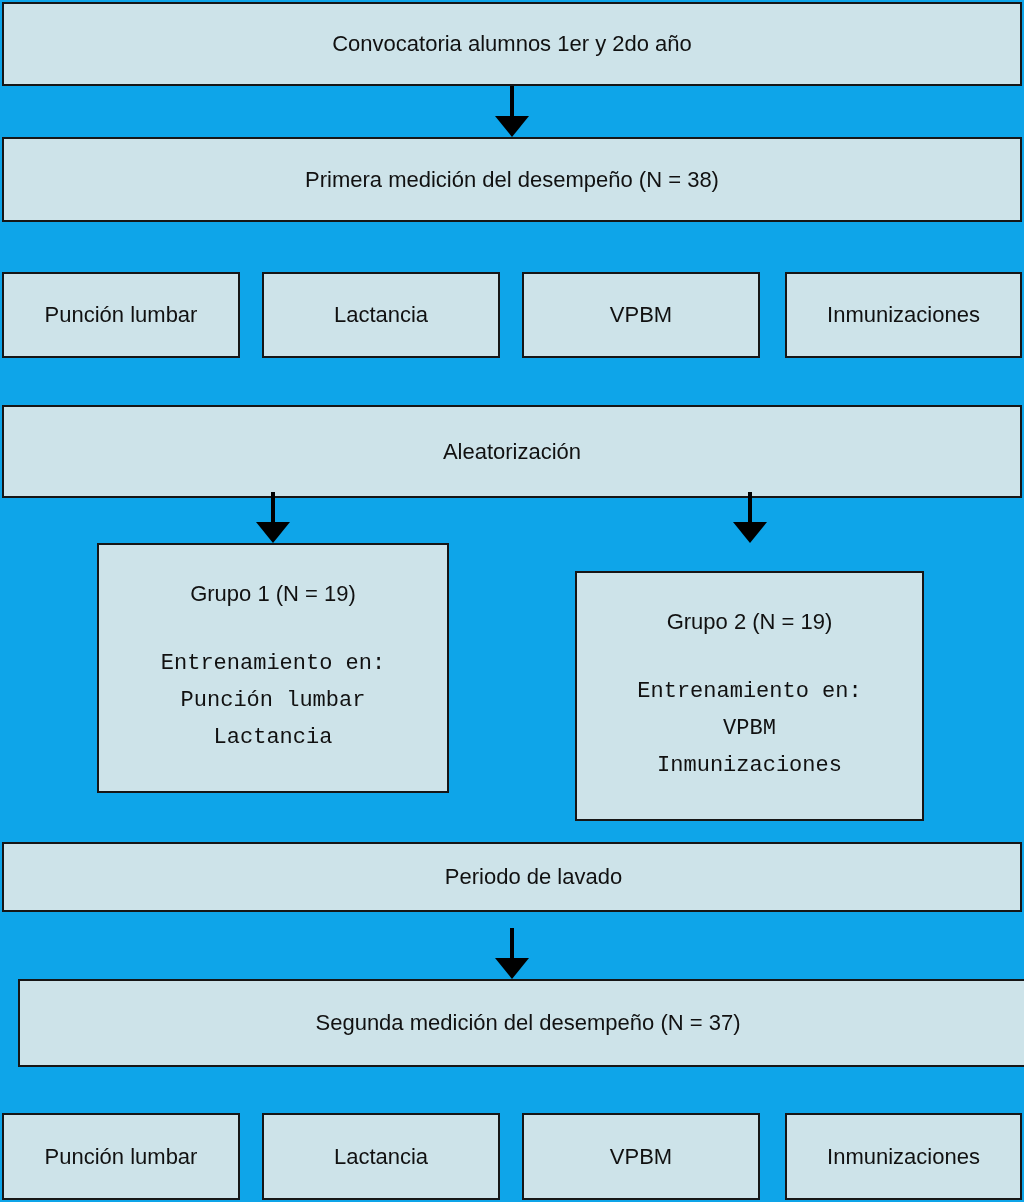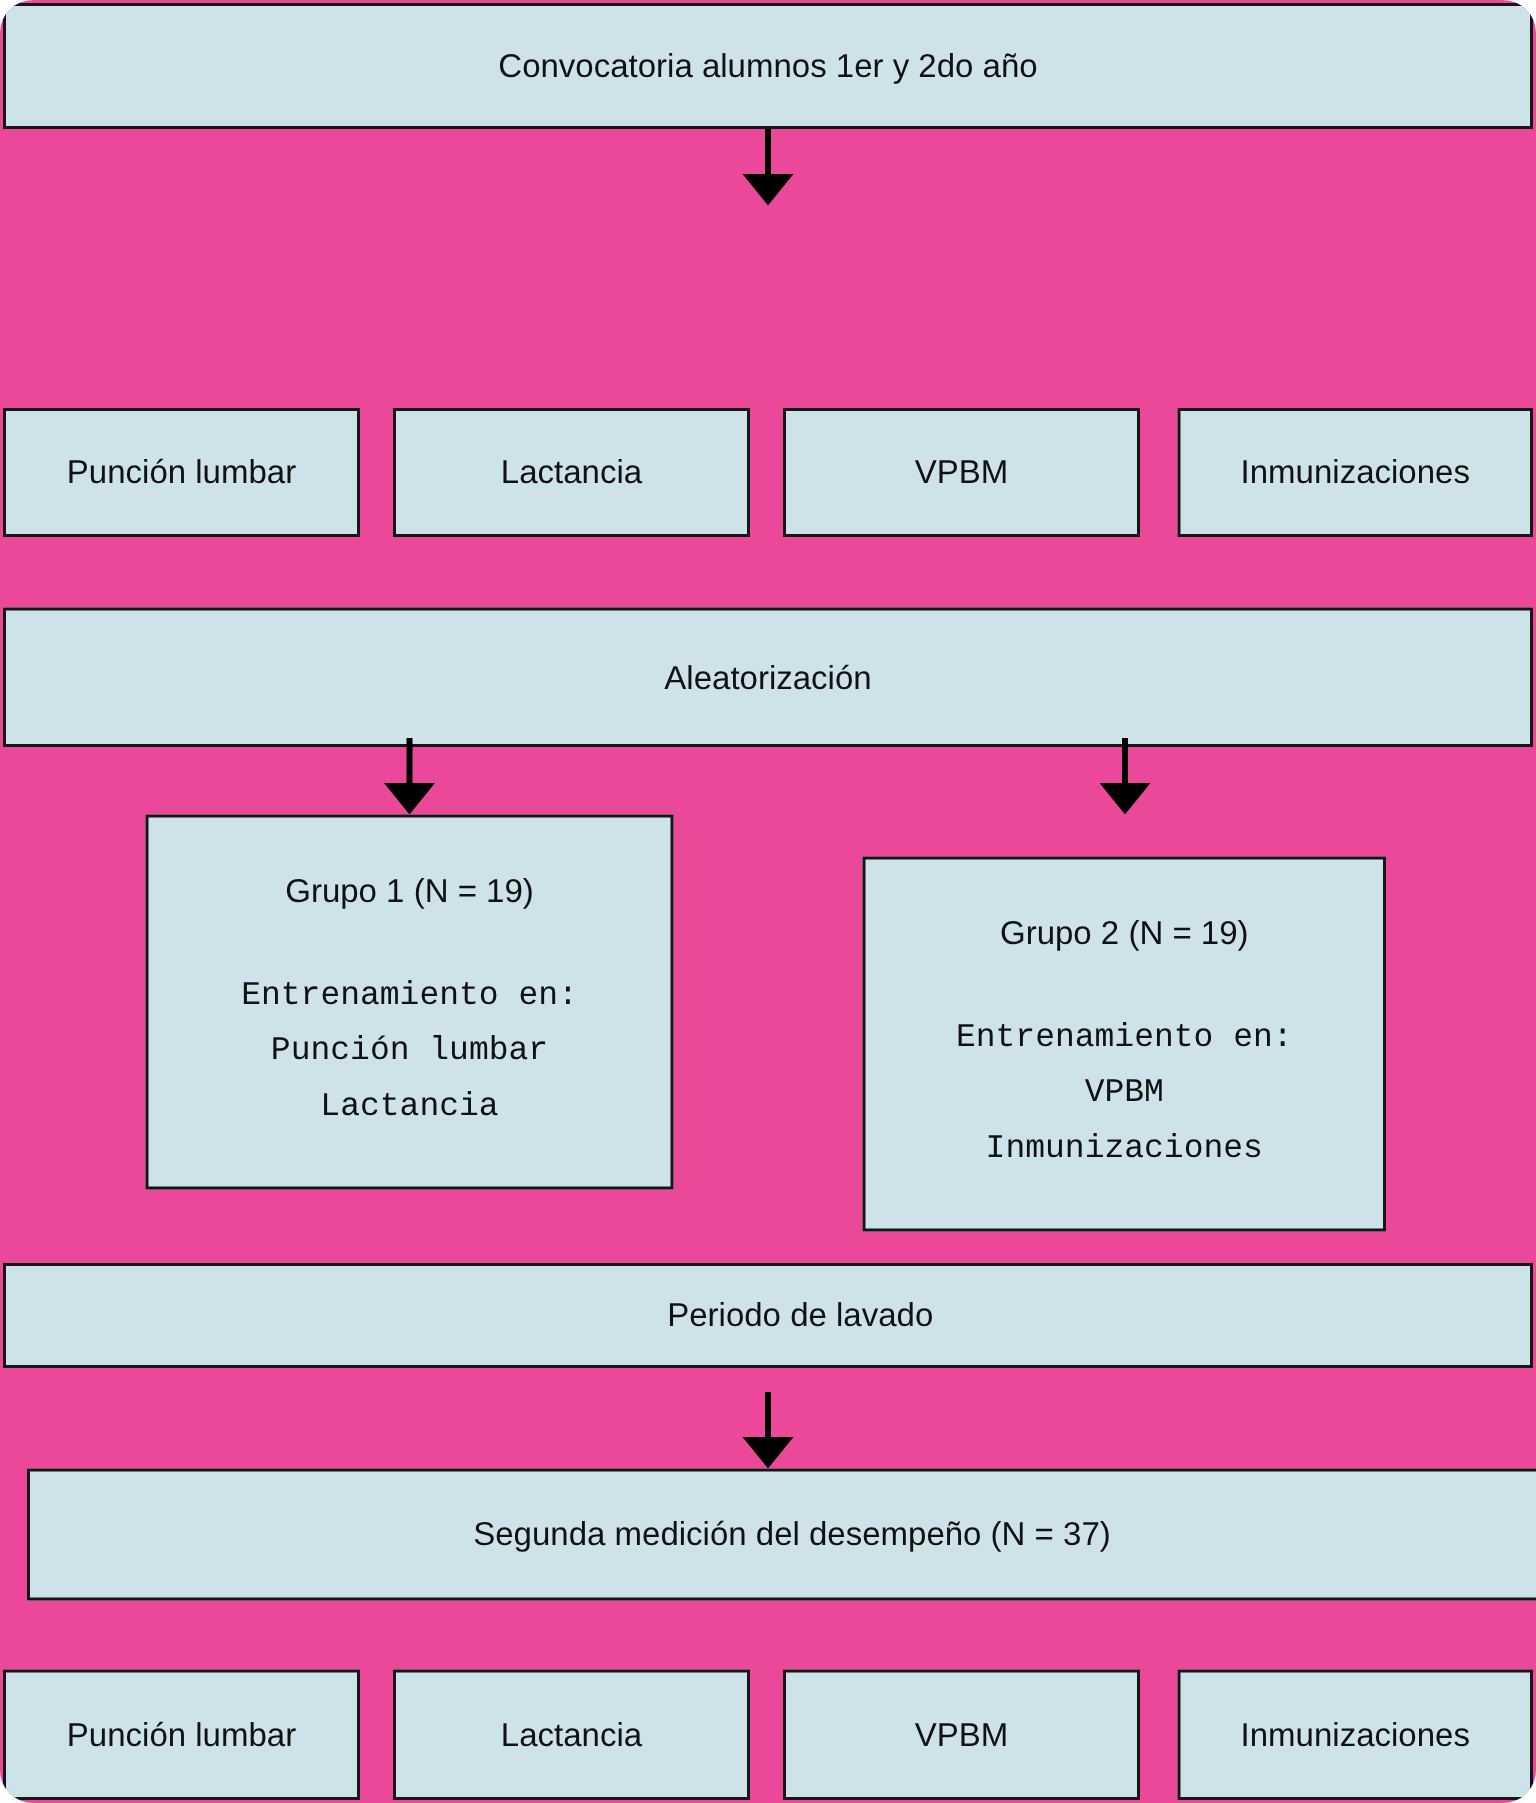--- a/index.html
+++ b/index.html
@@ -4,25 +4,24 @@
 <style>
   html, body {
     margin: 0;
     padding: 0;
     background: #ffffff;
   }
   .canvas {
     position: relative;
     width: 1024px;
     height: 1202px;
-    background: #ec4899;
+    background: #0ea5e9;
     font-family: "Liberation Sans", sans-serif;
     color: #111111;
     overflow: hidden;
-    border-radius: 22px;
   }
   .box {
     position: absolute;
     box-sizing: border-box;
     background: var(--box-fill, #cde3e9);
     border: 2px solid var(--box-border, #161616);
     display: flex;
     align-items: center;
     justify-content: center;
     text-align: center;
@@ -96,20 +95,23 @@
 
   <div class="box pos-convocatoria">
     <span>Convocatoria alumnos 1er y 2do año</span>
   </div>
 
   <div class="arrow pos-arrow-1">
     <div class="arrow-shaft"></div>
     <div class="arrow-head"></div>
   </div>
 
+  <div class="box pos-primera">
+    <span>Primera medición del desempeño (N = 38)</span>
+  </div>
 
   <div class="box pos-top-skill-0">
     <span>Punción lumbar</span>
   </div>
   <div class="box pos-top-skill-1">
     <span>Lactancia</span>
   </div>
   <div class="box pos-top-skill-2">
     <span>VPBM</span>
   </div>

